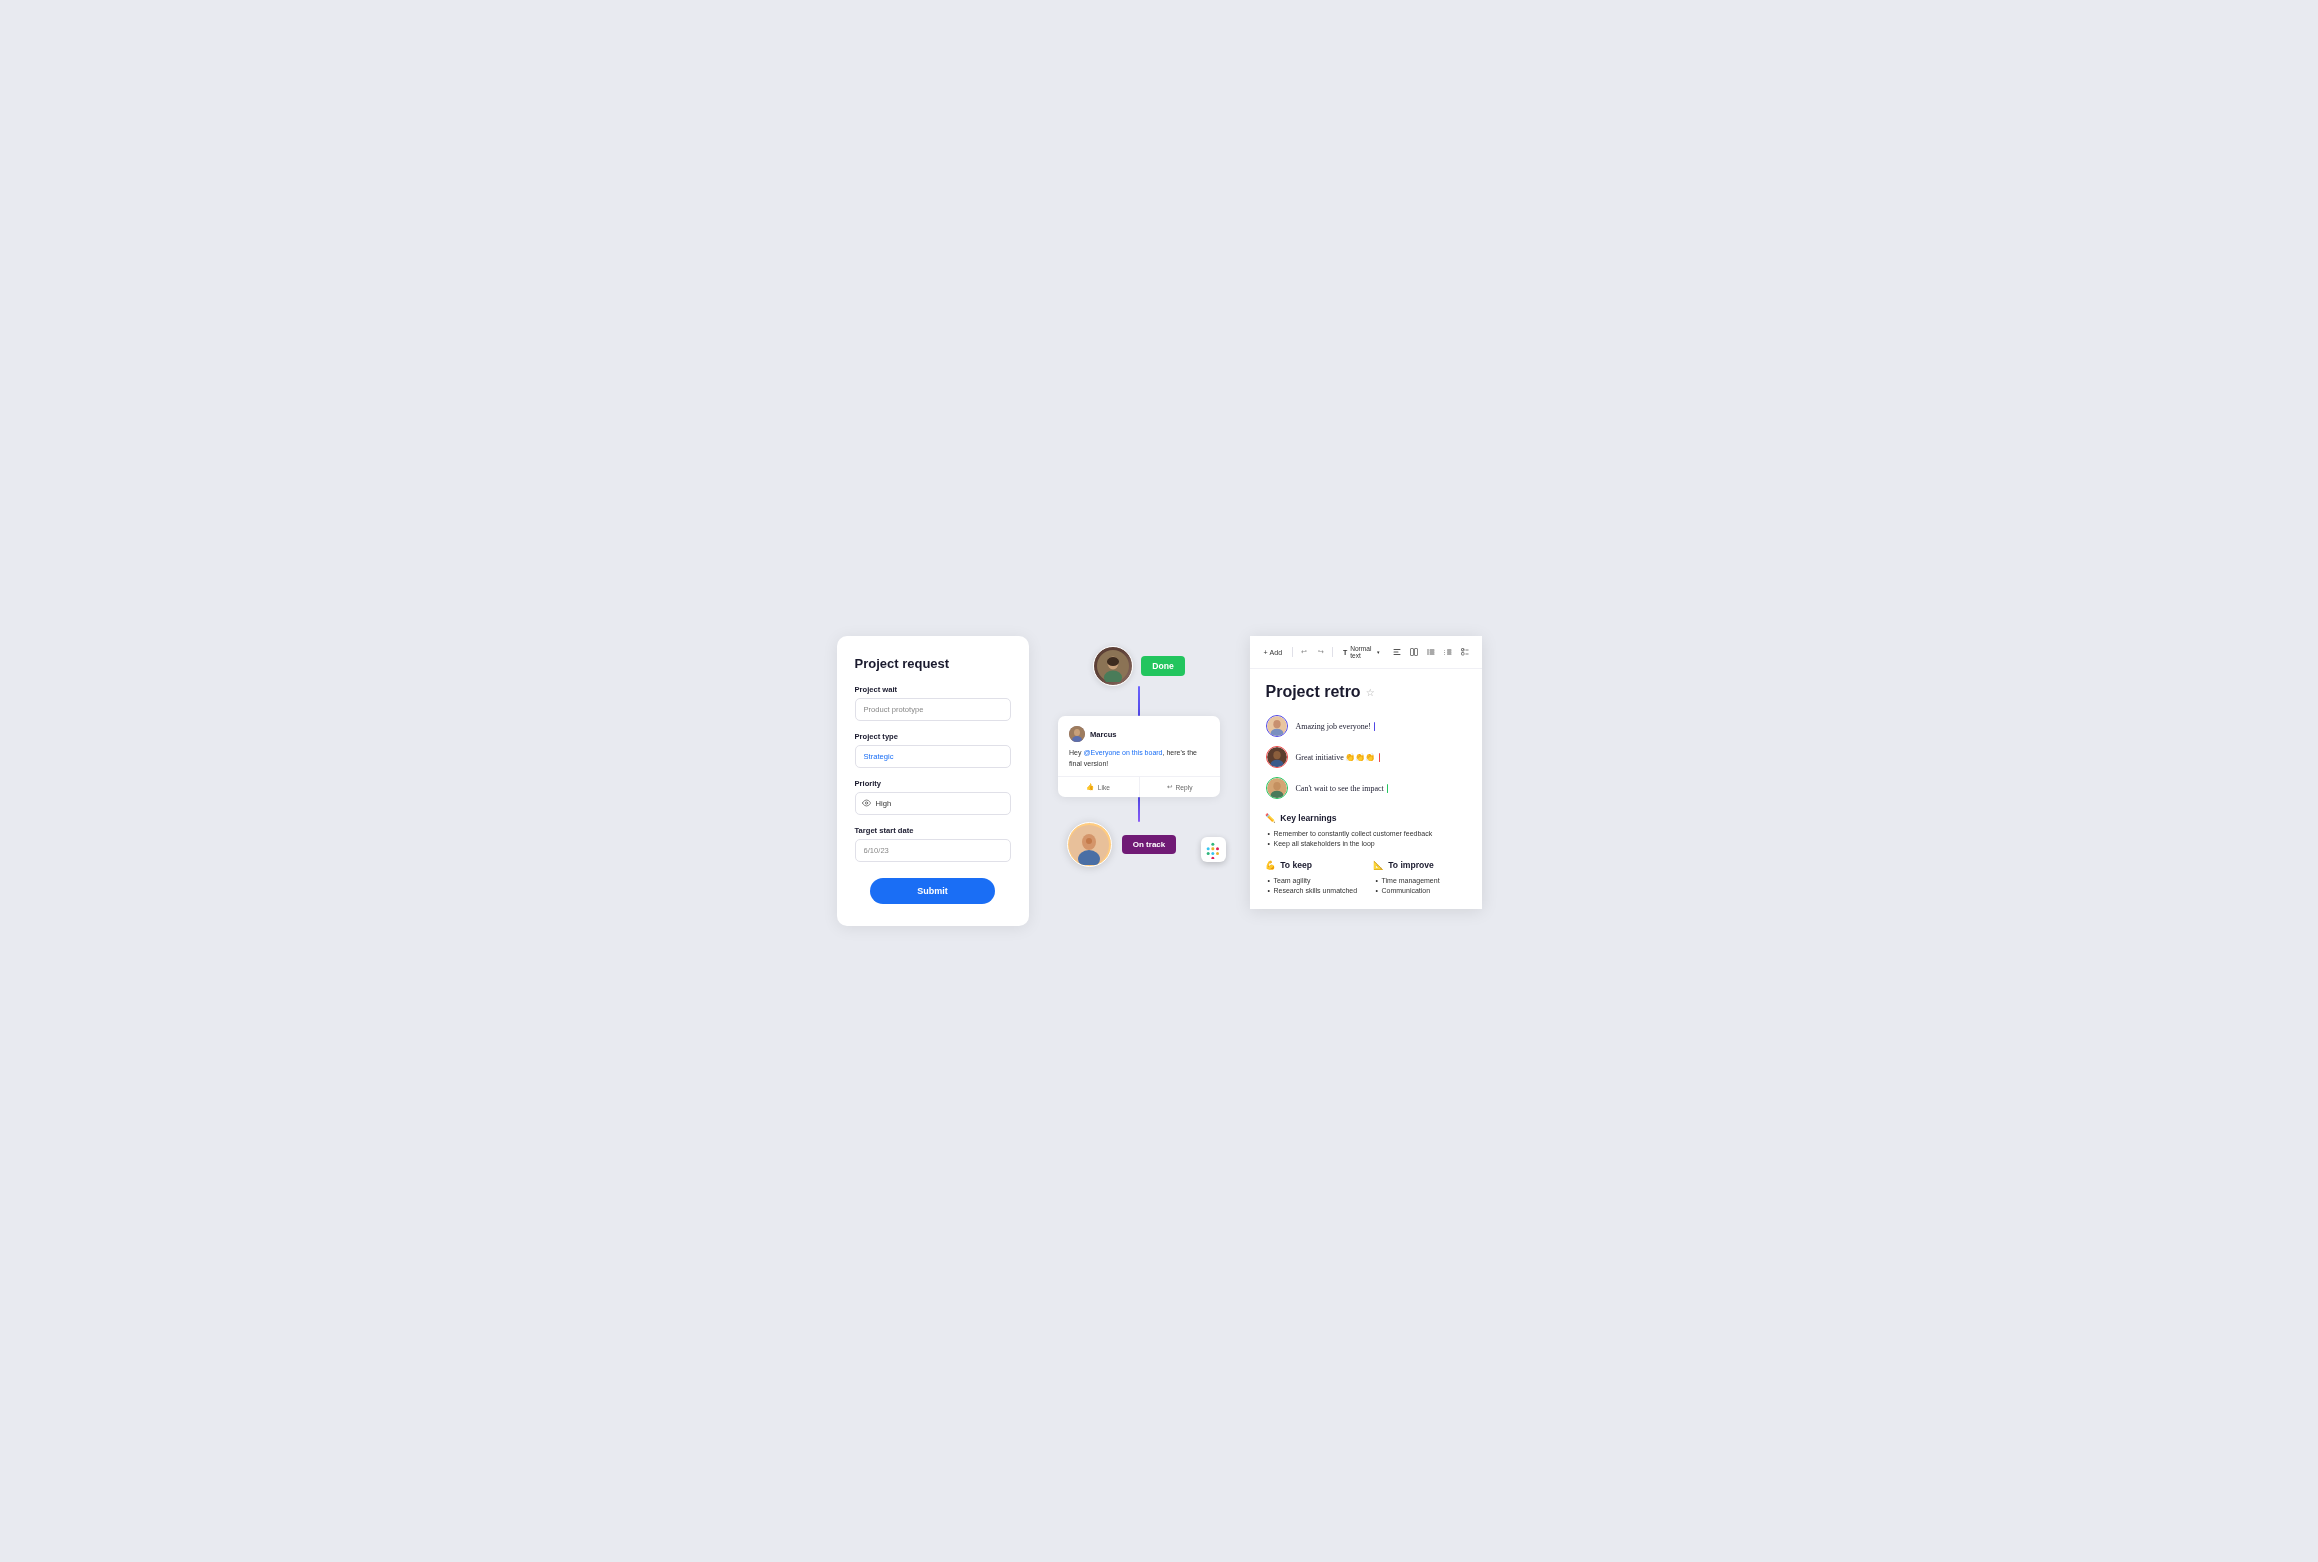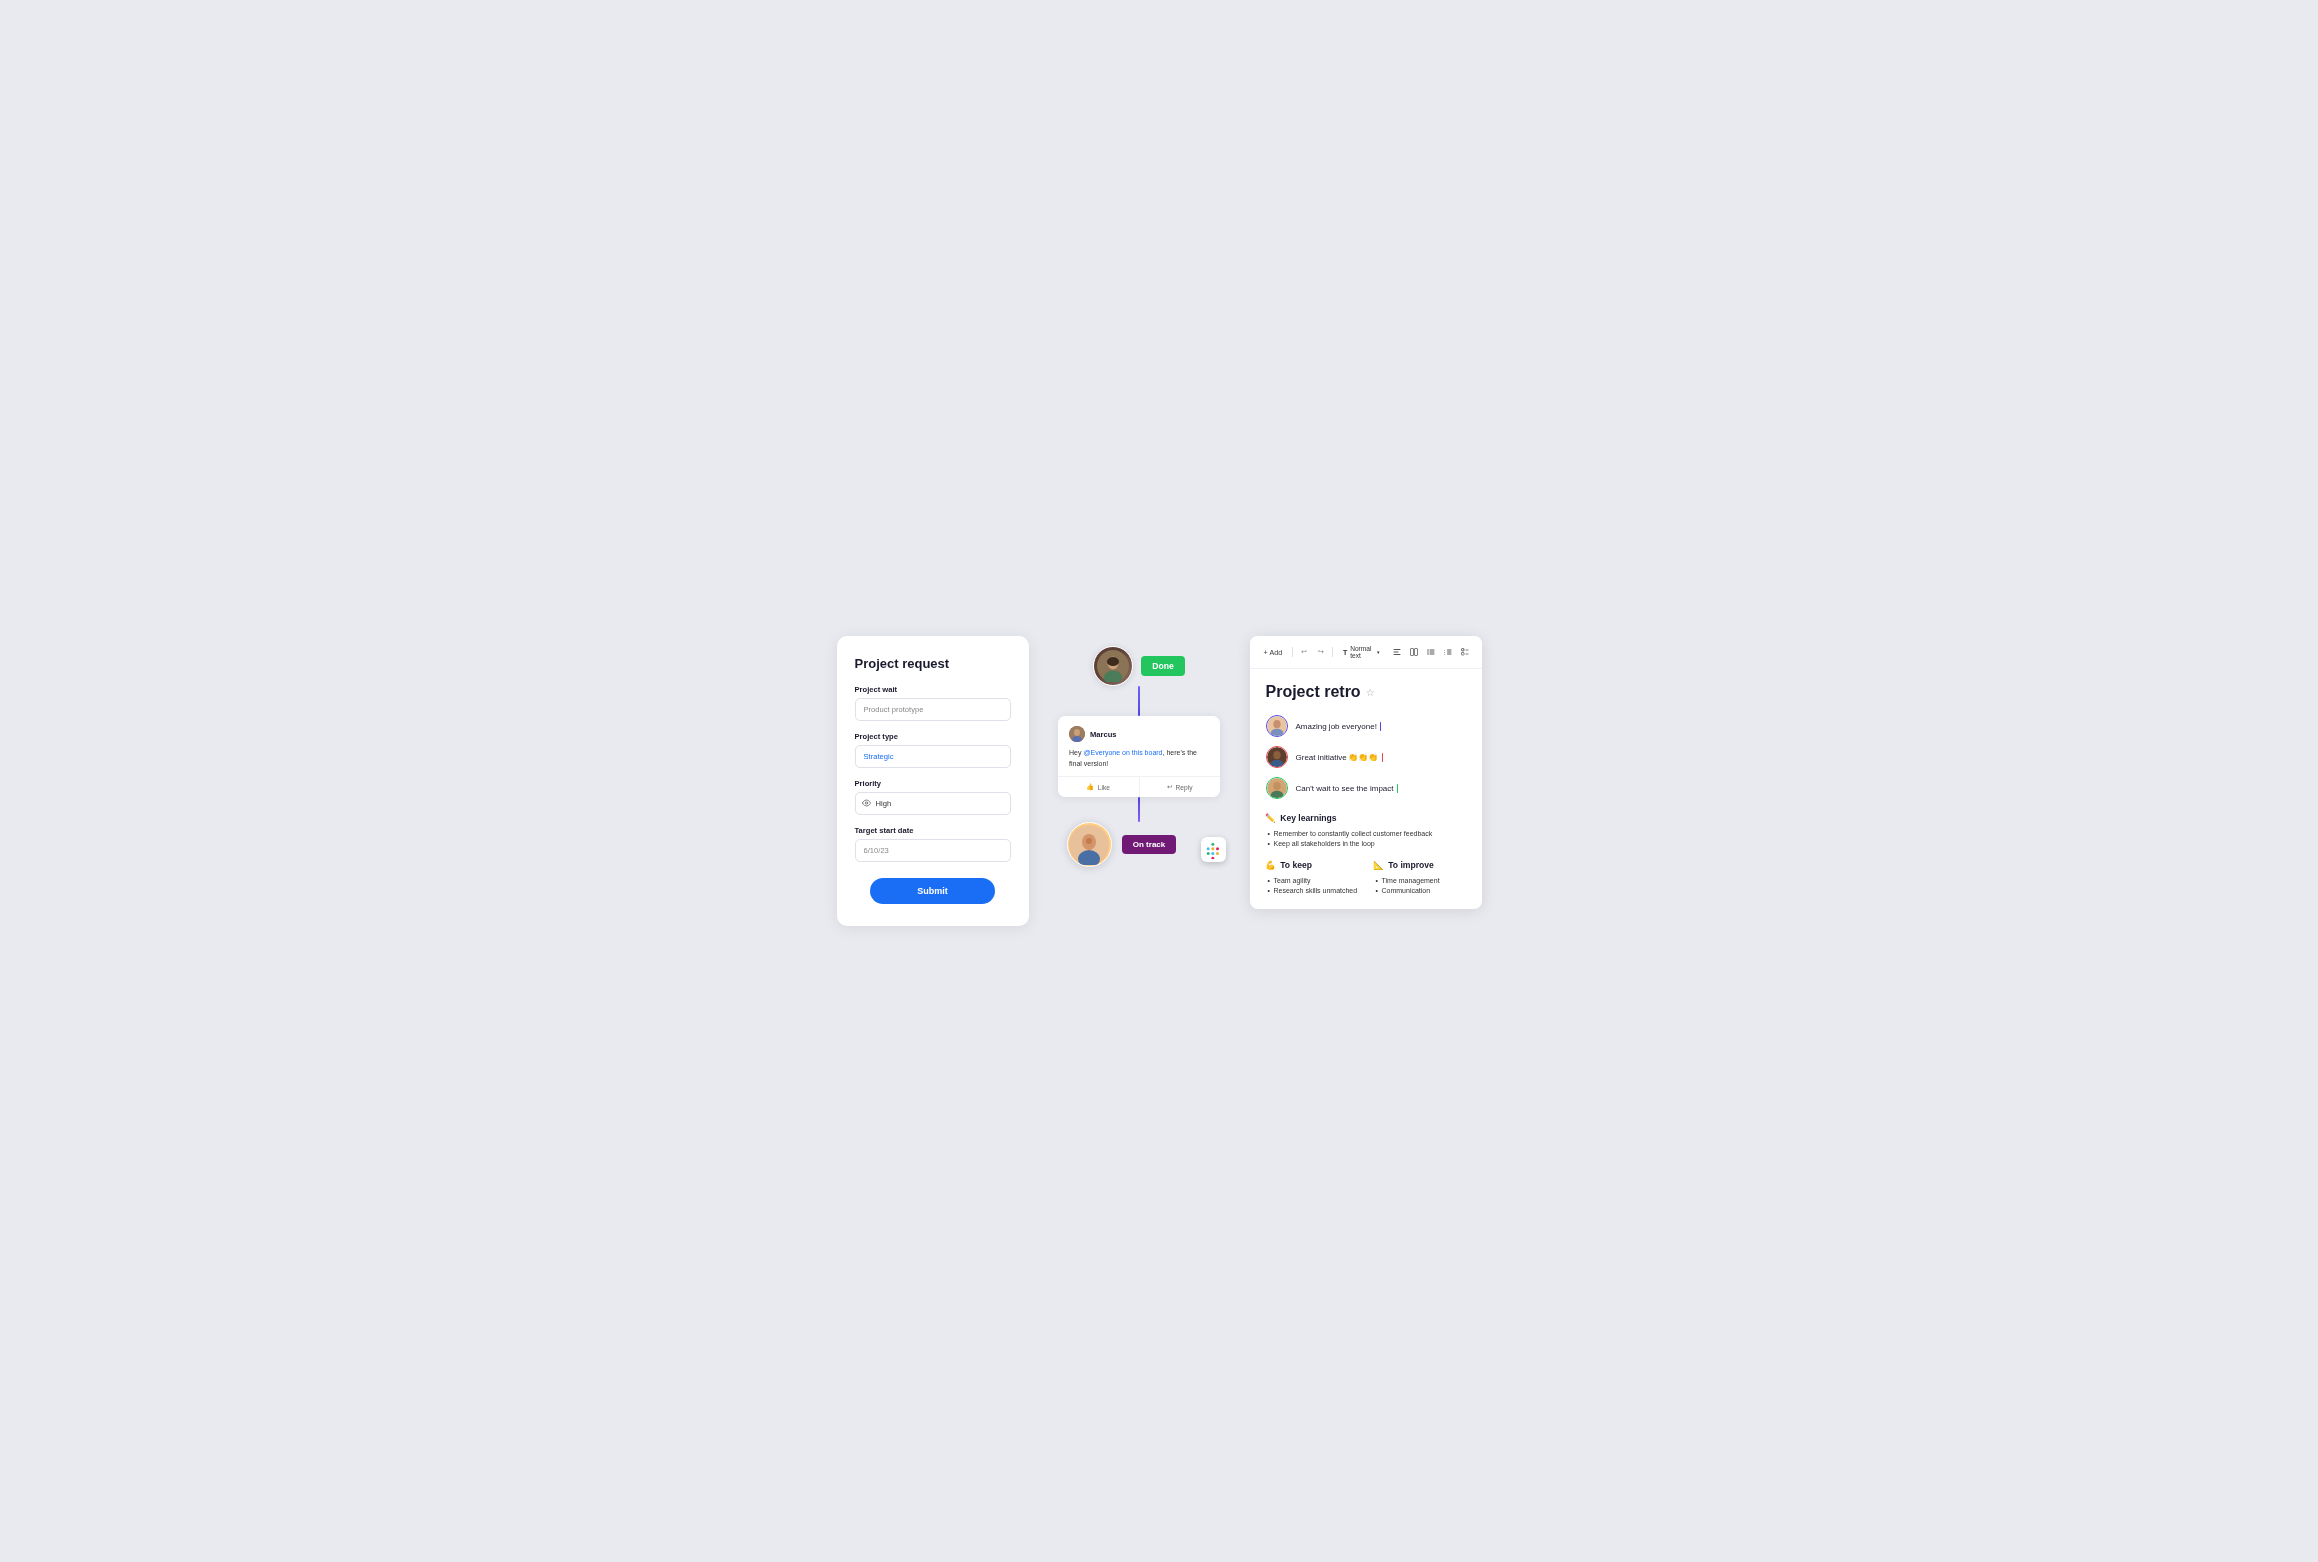--- a/index.html
+++ b/index.html
@@ -274,21 +274,21 @@
     .bottom-node-wrapper {
       display: flex;
       align-items: center;
       gap: 10px;
       position: relative;
     }
 
     
     .retro-card {
       background: #fff;
-      border-radius: 8px;
+      border-radius: 0;
       box-shadow: 0 2px 16px rgba(0,0,0,0.1);
       width: 232px;
       min-width: 212px;
       overflow: hidden;
     }
 
     .retro-toolbar {
       display: flex;
       align-items: center;
       gap: 6px;
@@ -407,20 +407,21 @@
     .retro-avatar.blue-border { border: 1.3px solid #4f46e5; }
     .retro-avatar.red-border { border: 1.3px solid #ef4444; }
     .retro-avatar.green-border { border: 1.3px solid #22c55e; }
 
     .retro-comment-text {
       font-size: 8px;
       color: #1a1a2e;
       display: flex;
       align-items: center;
       gap: 3px;
+      font-family: Liberation Serif, serif;
     }
 
     .cursor-bar {
       display: inline-block;
       width: 1px;
       height: 9px;
       border-radius: 0.5px;
       vertical-align: middle;
     }
 

